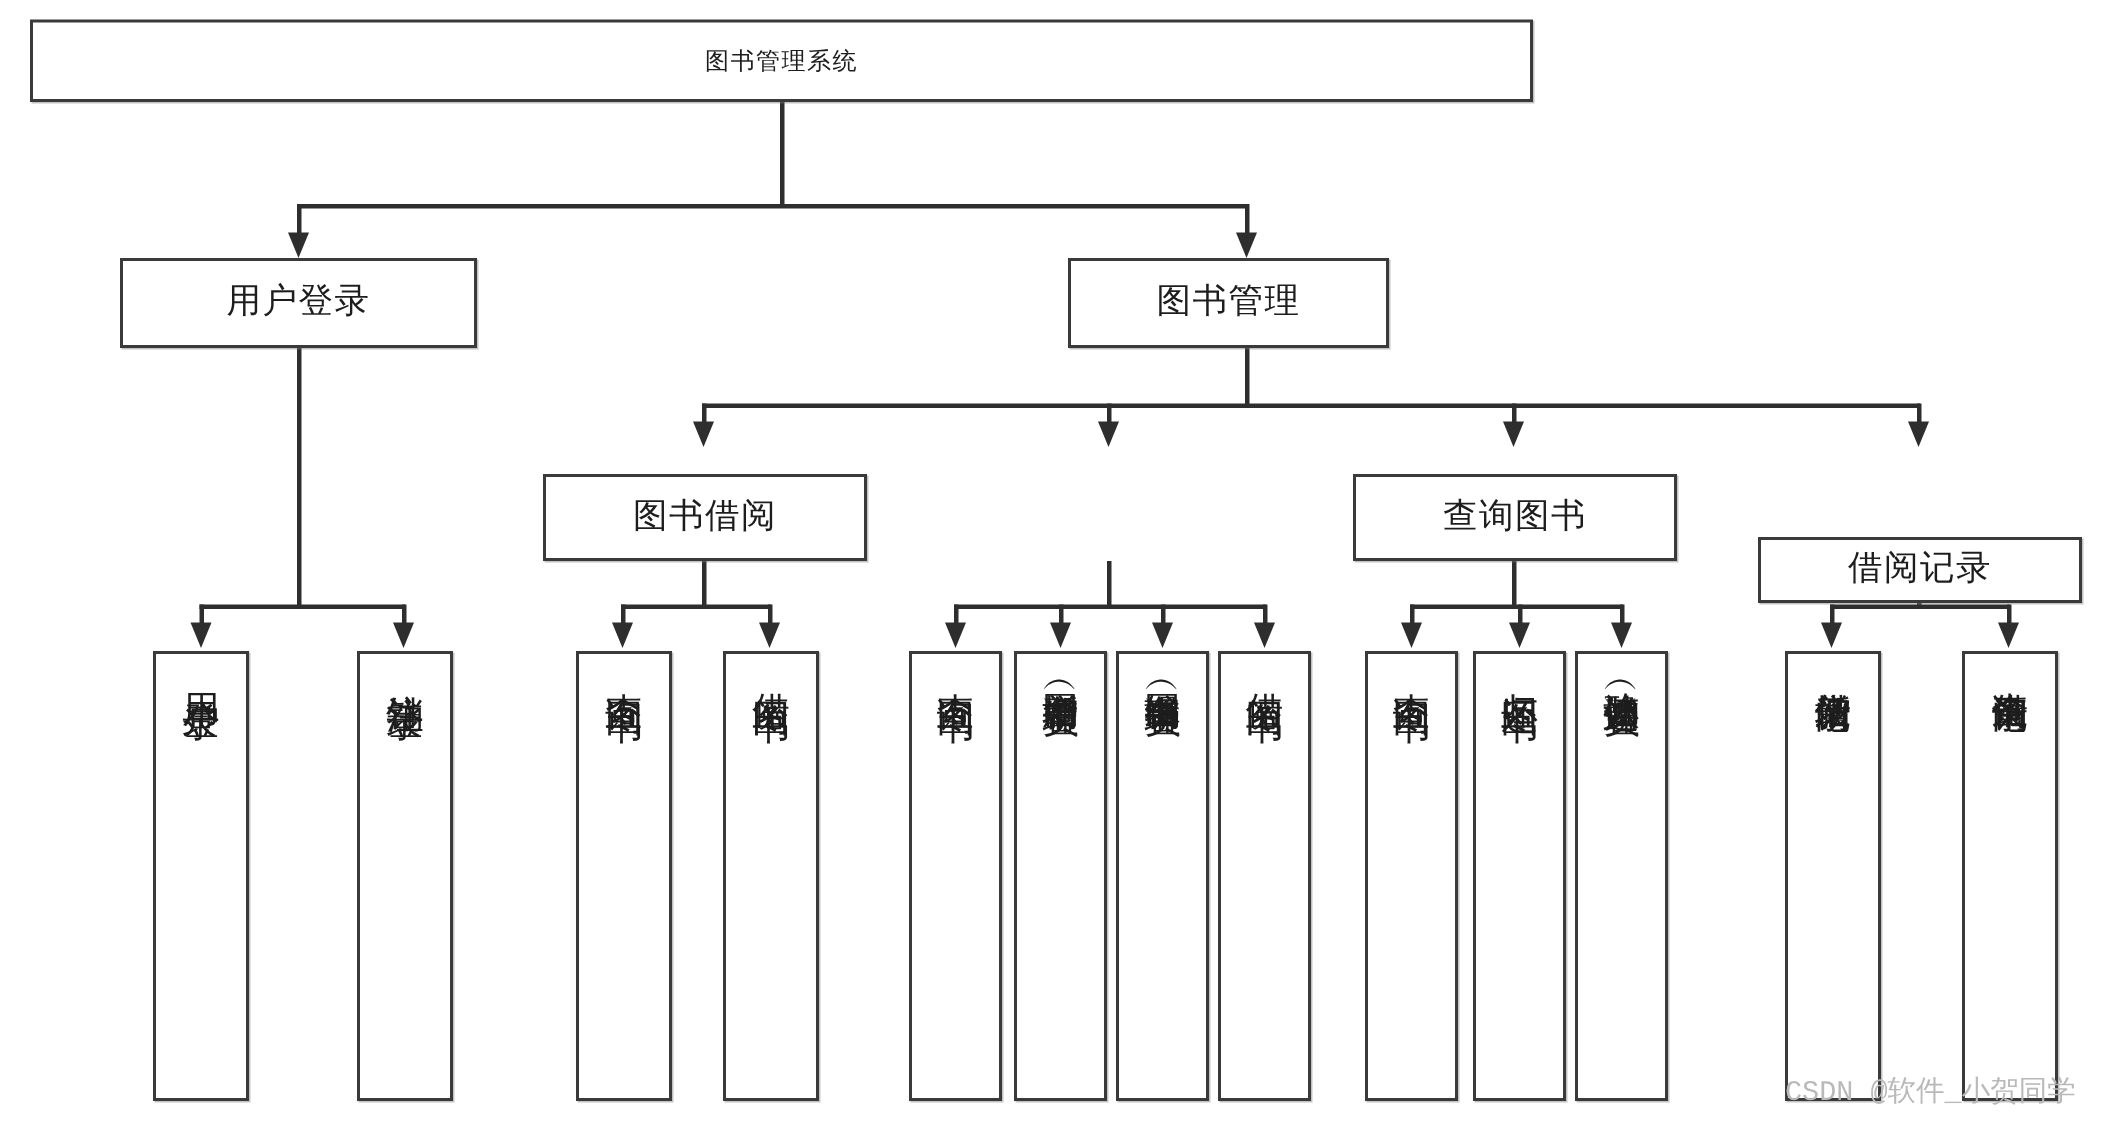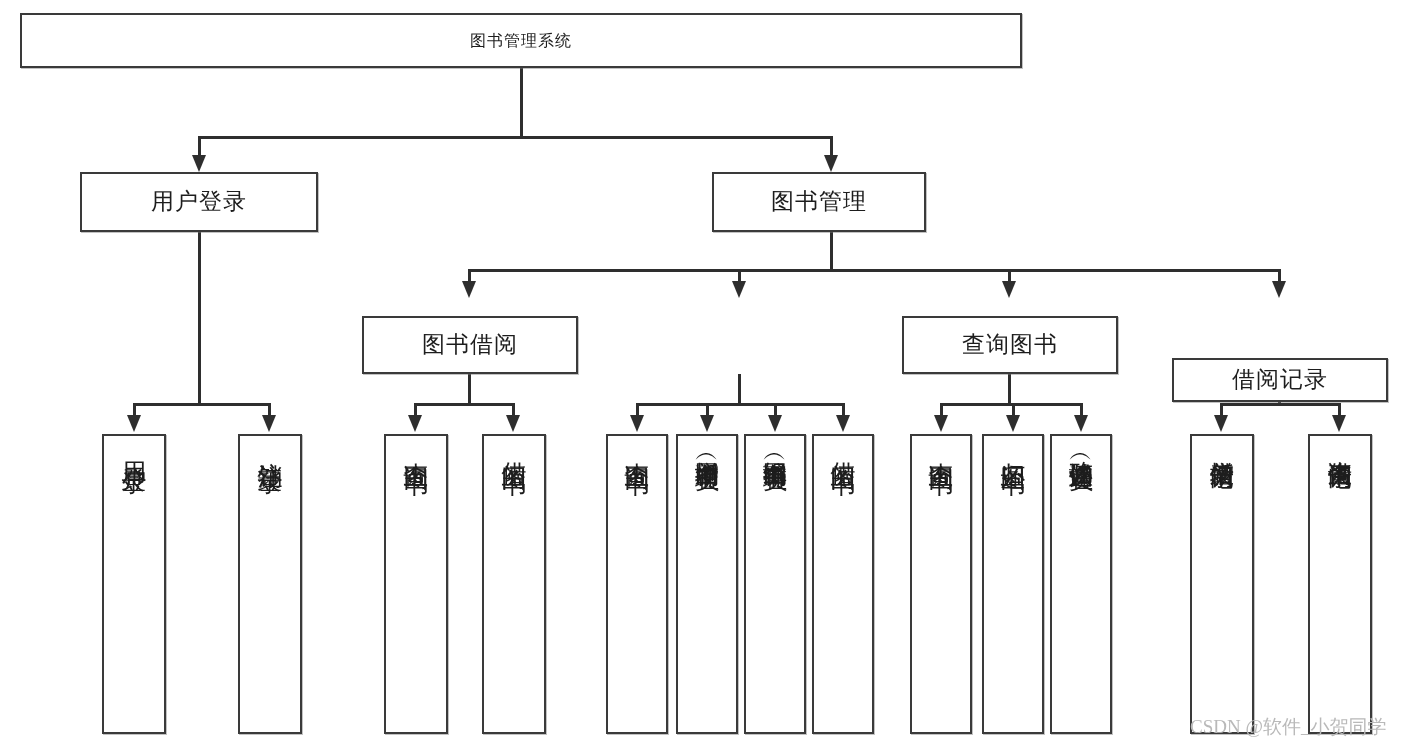--- a/index.html
+++ b/index.html
@@ -77,21 +77,21 @@
   }
 
   
   #watermark {
     position: absolute;
     left: 1190px;
     top: 714px;
     font-size: 19px;
     color: #b9b9b9;
     white-space: nowrap;
-    font-family: Liberation Serif, serif;
+    font-family: Liberation Mono, monospace;
     pointer-events: none;
   }
 </style>
 </head>
 <body>
 
 <div id="canvas">
 
   <div class="ln v" style="left:520px; top:68px; height:70px;"></div>
 

